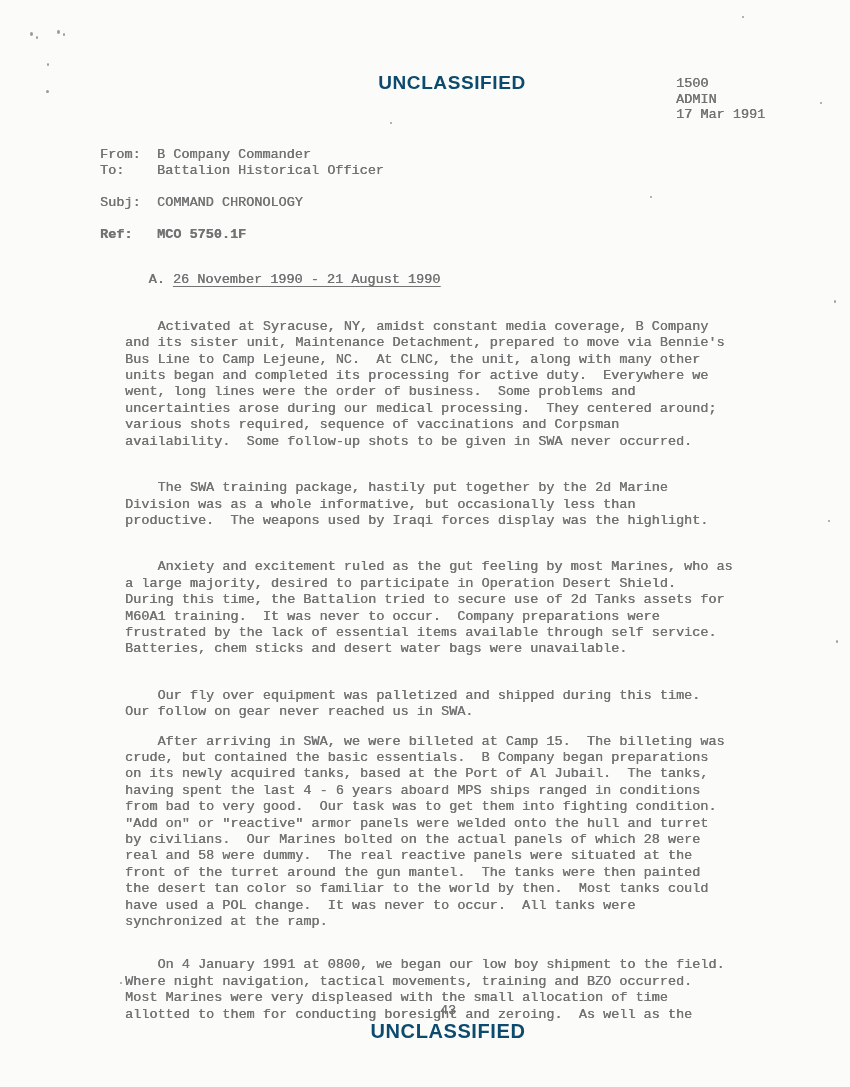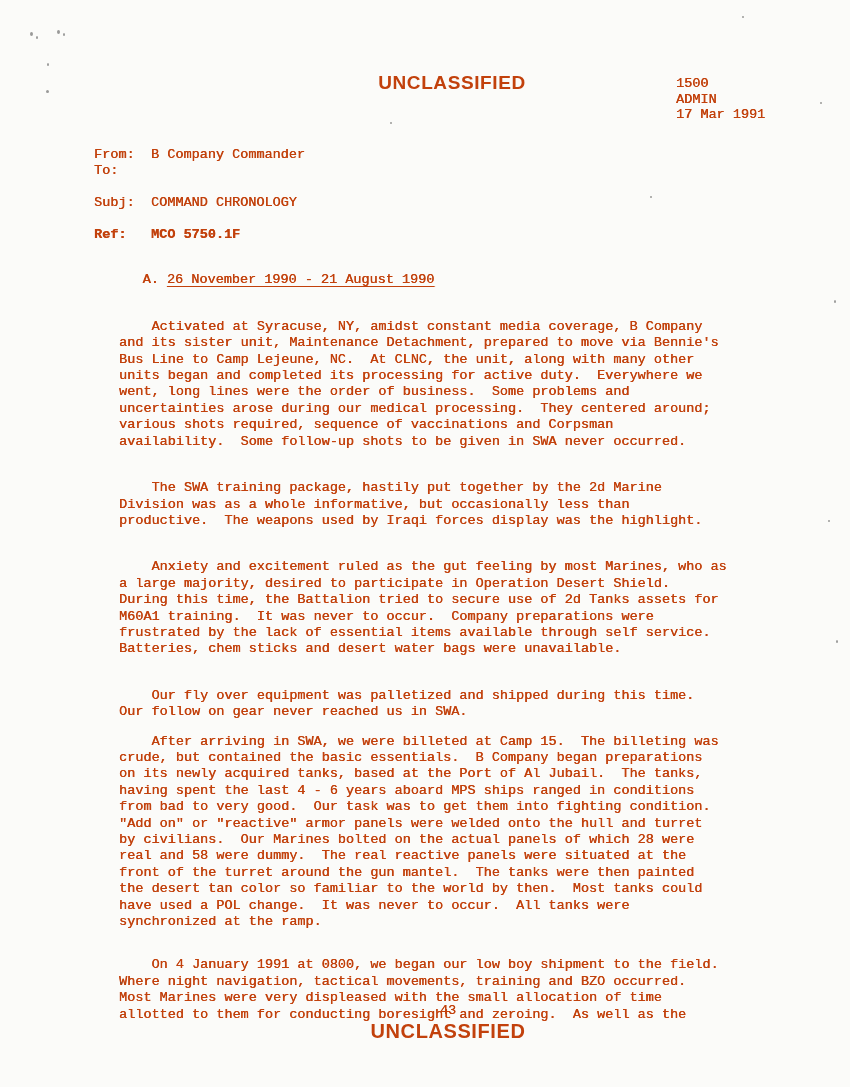--- a/index.html
+++ b/index.html
@@ -10,42 +10,42 @@
     overflow:hidden;
     font-family:"Liberation Mono","DejaVu Sans Mono",monospace;
     color:#141414;
   }
   .page{position:absolute;inset:0;}
   
   .tw{
     font-family:"Liberation Mono","DejaVu Sans Mono",monospace;
     font-size:13.5px;
     line-height:16.4px;
-    color:#c2410c;
+    color:#737373;
     text-shadow:0.35px 0 0 currentColor; 
   }
   .pre{white-space:pre;}
   .classif{
     font-family:"Liberation Sans","DejaVu Sans",sans-serif;
     font-weight:bold;
     font-size:19px;
     letter-spacing:0.6px;
-    color:#c2410c;
+    color:#0c4a6e;
   }
   .title-wrap{
     position:absolute;top:72px;left:0;right:0;
     text-align:center;
     transform:translateX(27px);
   }
   .stamp{
     position:absolute;left:676px;top:76px;
   }
   .stamp .tw{line-height:15.5px;}
   .body-col{
-    position:absolute;left:94px;top:147px;width:700px;
+    position:absolute;left:100px;top:147px;width:700px;
   }
   .addr-row{display:flex;}
   .addr-label{display:inline-block;width:57px;flex:0 0 57px;}
   .gap-subj{margin-top:15px;}
   .gap-ref{margin-top:16px;font-weight:bold;}
   .sec-head{margin-top:12px;}
   .sec-head-b{margin-top:16px;}
   .u{
     text-decoration:underline;
     text-underline-offset:3px;
@@ -85,20 +85,21 @@
   </div>
 
   <div class="body-col tw">
 
     <div class="addr-row">
       <span class="addr-label">From:</span>
       <span class="pre">B Company Commander</span>
     </div>
     <div class="addr-row">
       <span class="addr-label">To:</span>
+      <span class="pre">Battalion Historical Officer</span>
     </div>
 
     <div class="addr-row gap-subj">
       <span class="addr-label">Subj:</span>
       <span class="pre">COMMAND CHRONOLOGY</span>
     </div>
 
     <div class="addr-row gap-ref">
       <span class="addr-label">Ref:</span>
       <span class="pre">MCO 5750.1F</span>

